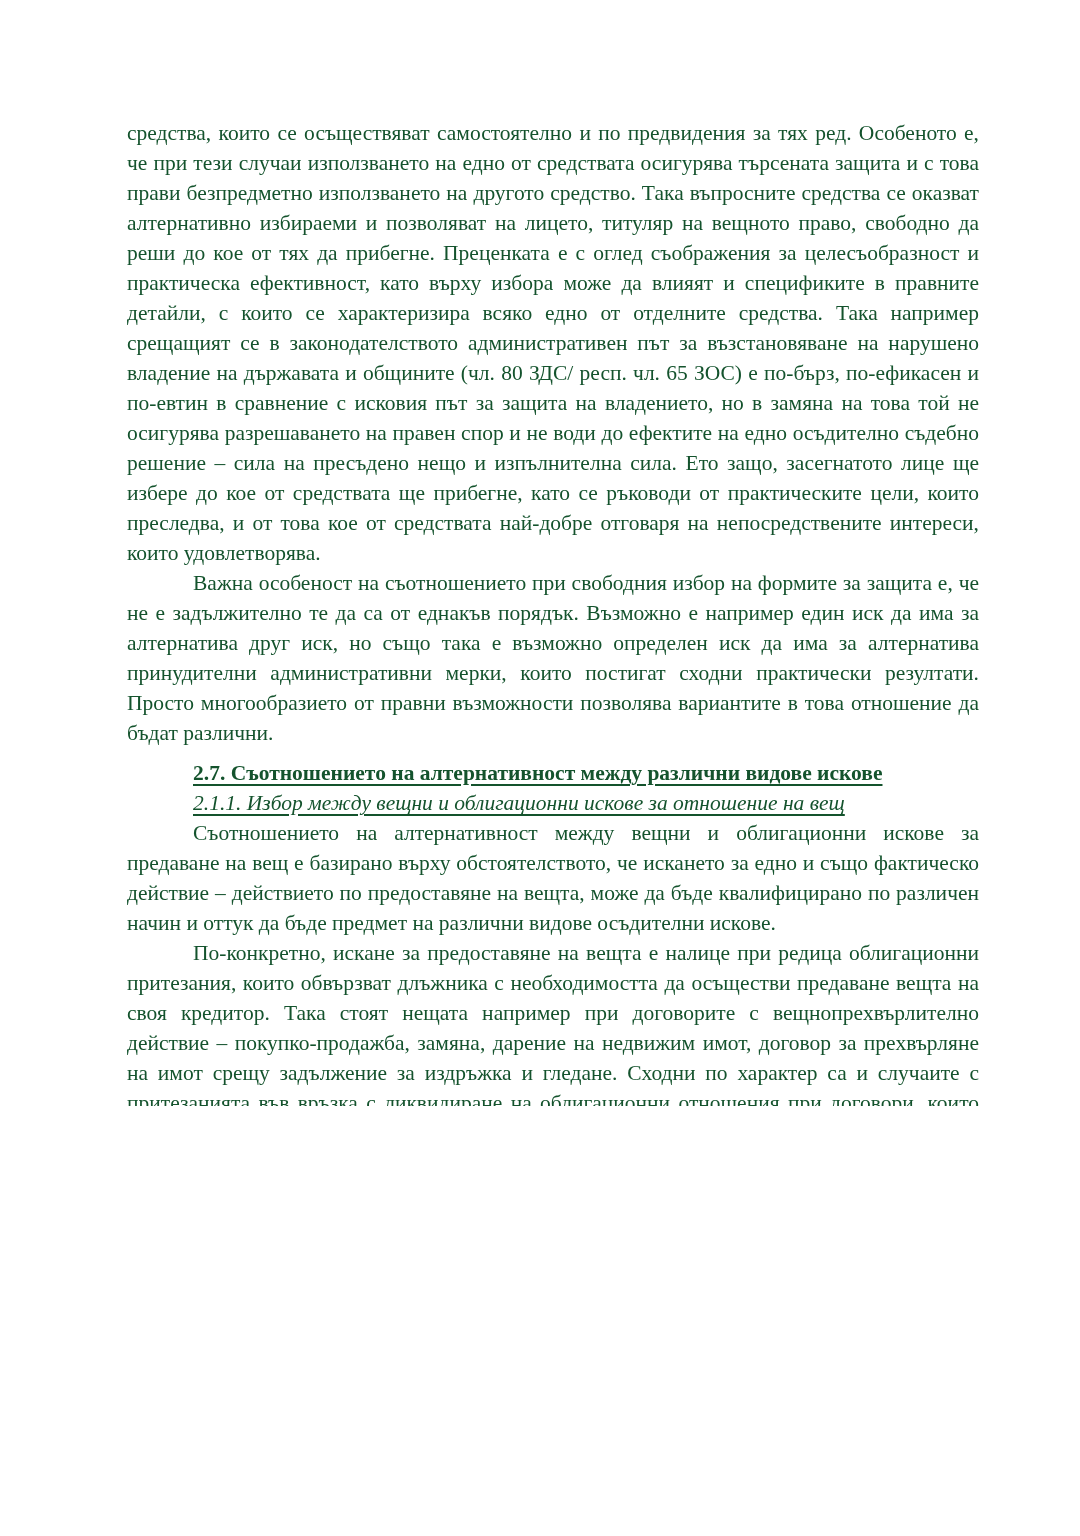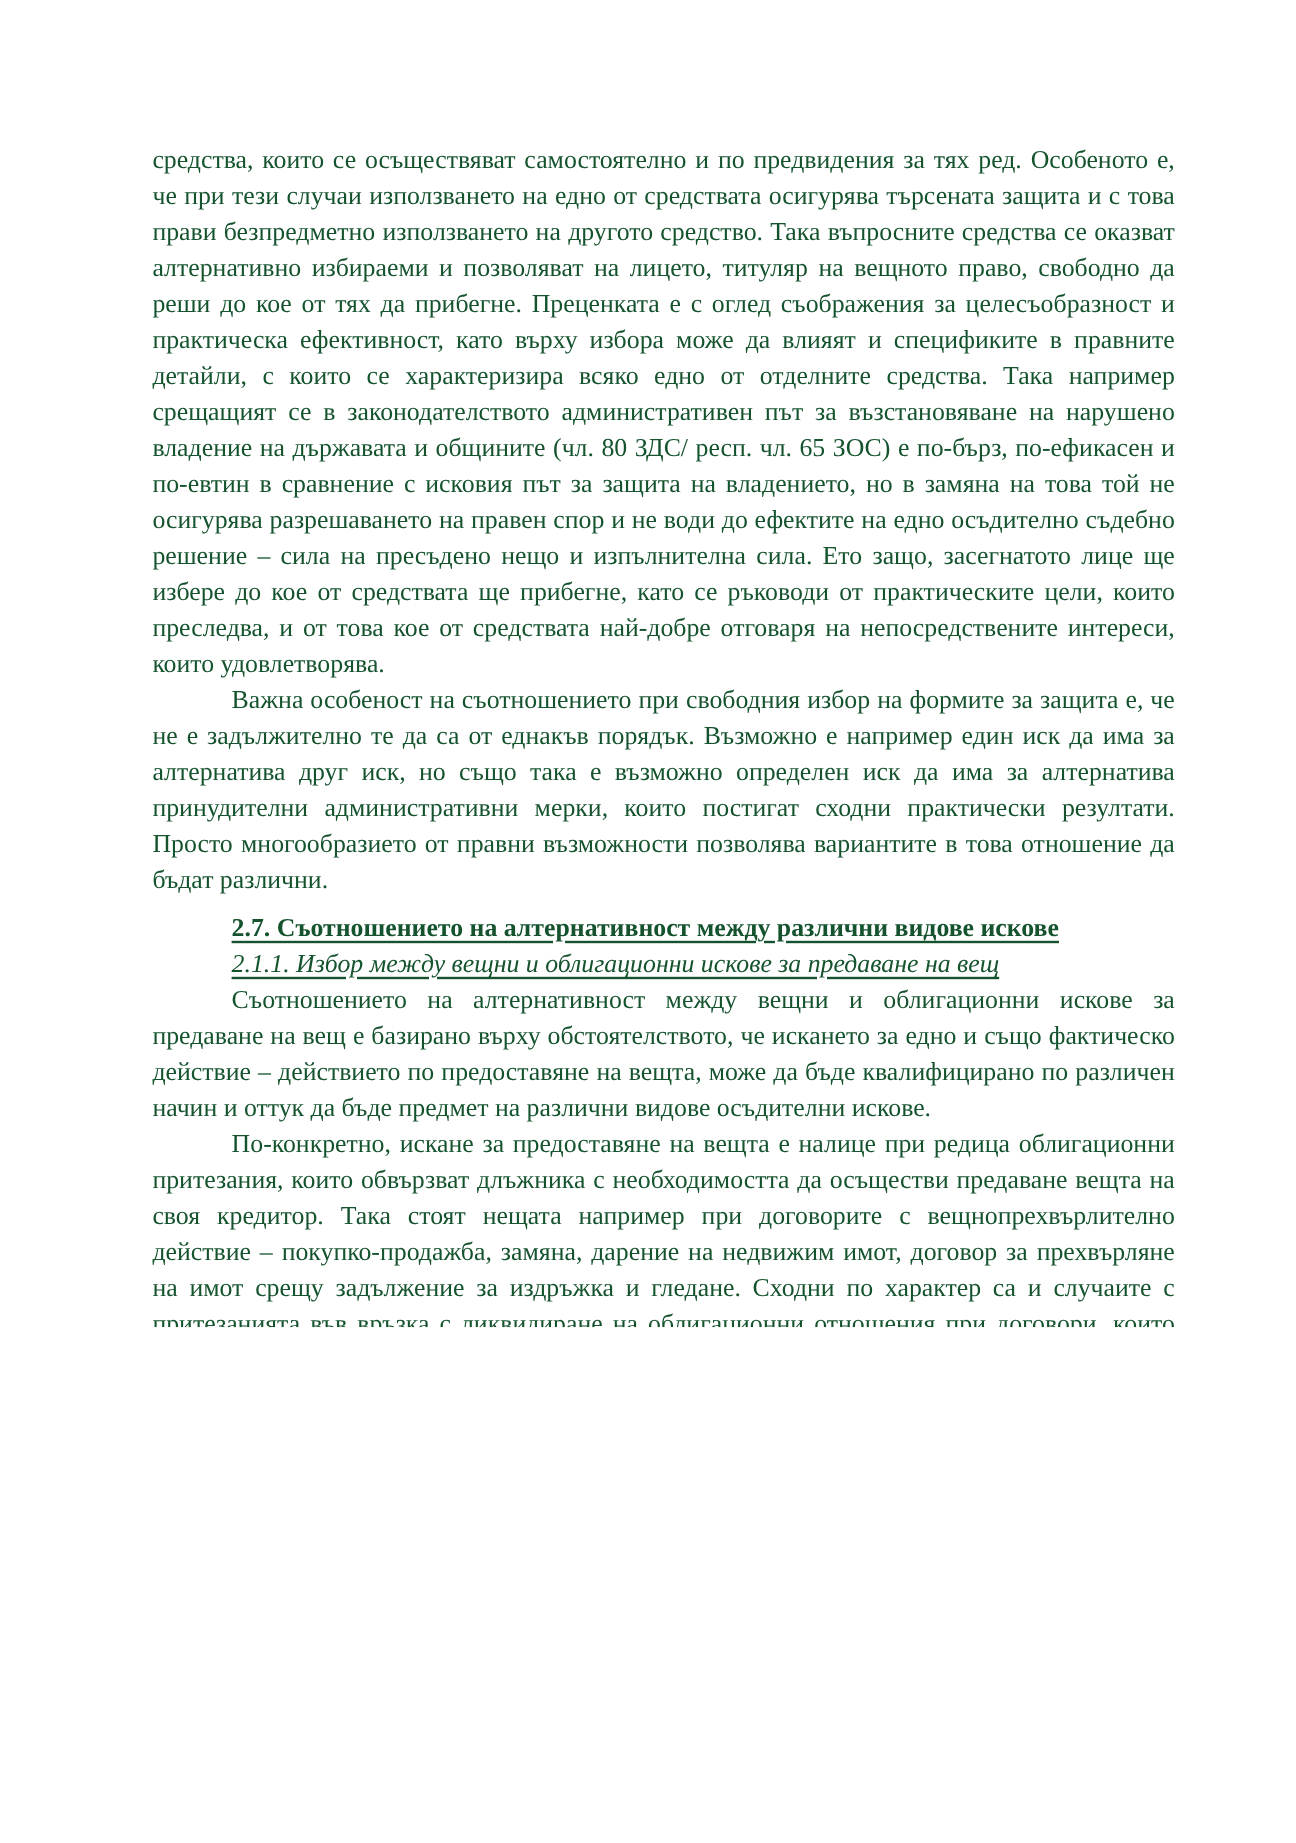--- a/index.html
+++ b/index.html
@@ -56,21 +56,21 @@
 <body>
 
 <div class="page">
 
   <p class="para no-indent">средства, които се осъществяват самостоятелно и по предвидения за тях ред. Особеното е, че при тези случаи използването на едно от средствата осигурява търсената защита и с това прави безпредметно използването на другото средство. Така въпросните средства се оказват алтернативно избираеми и позволяват на лицето, титуляр на вещното право, свободно да реши до кое от тях да прибегне. Преценката е с оглед съображения за целесъобразност и практическа ефективност, като върху избора може да влияят и спецификите в правните детайли, с които се характеризира всяко едно от отделните средства. Така например срещащият се в законодателството административен път за възстановяване на нарушено владение на държавата и общините (чл. 80 ЗДС/ респ. чл. 65 ЗОС) е по-бърз, по-ефикасен и по-евтин в сравнение с исковия път за защита на владението, но в замяна на това той не осигурява разрешаването на правен спор и не води до ефектите на едно осъдително съдебно решение – сила на пресъдено нещо и изпълнителна сила. Ето защо, засегнатото лице ще избере до кое от средствата ще прибегне, като се ръководи от практическите цели, които преследва, и от това кое от средствата най-добре отговаря на непосредствените интереси, които удовлетворява.</p>
 
   <p class="para">Важна особеност на съотношението при свободния избор на формите за защита е, че не е задължително те да са от еднакъв порядък. Възможно е например един иск да има за алтернатива друг иск, но също така е възможно определен иск да има за алтернатива принудителни административни мерки, които постигат сходни практически резултати. Просто многообразието от правни възможности позволява вариантите в това отношение да бъдат различни.</p>
 
   <p class="heading-bold">2.7. Съотношението на алтернативност между различни видове искове</p>
 
-  <p class="heading-italic">2.1.1. Избор между вещни и облигационни искове за предаване на вещ</p>
+  <p class="heading-italic">2.1.1. Избор между вещни и облигационни искове за отношение на вещ</p>
 
   <p class="para">Съотношението на алтернативност между вещни и облигационни искове за предаване на вещ е базирано върху обстоятелството, че искането за едно и също фактическо действие – действието по предоставяне на вещта, може да бъде квалифицирано по различен начин и оттук да бъде предмет на различни видове осъдителни искове.</p>
 
   <p class="para">По-конкретно, искане за предоставяне на вещта е налице при редица облигационни притезания, които обвързват длъжника с необходимостта да осъществи предаване вещта на своя кредитор. Така стоят нещата например при договорите с вещнопрехвърлително действие – покупко-продажба, замяна, дарение на недвижим имот, договор за прехвърляне на имот срещу задължение за издръжка и гледане. Сходни по характер са и случаите с притезанията във връзка с ликвидиране на облигационни отношения при договори, които нямат вещнопрехвърлително действие, но при прекратяването на които следва да се осъществи връщането на вещ – наем, заем за послужване, договор за гражданско дружество, по който са внесени вещи за общо ползване. Най-накрая облига-</p>
 
   <div class="page-number">354</div>
 
 </div>
 
 </body></html>

